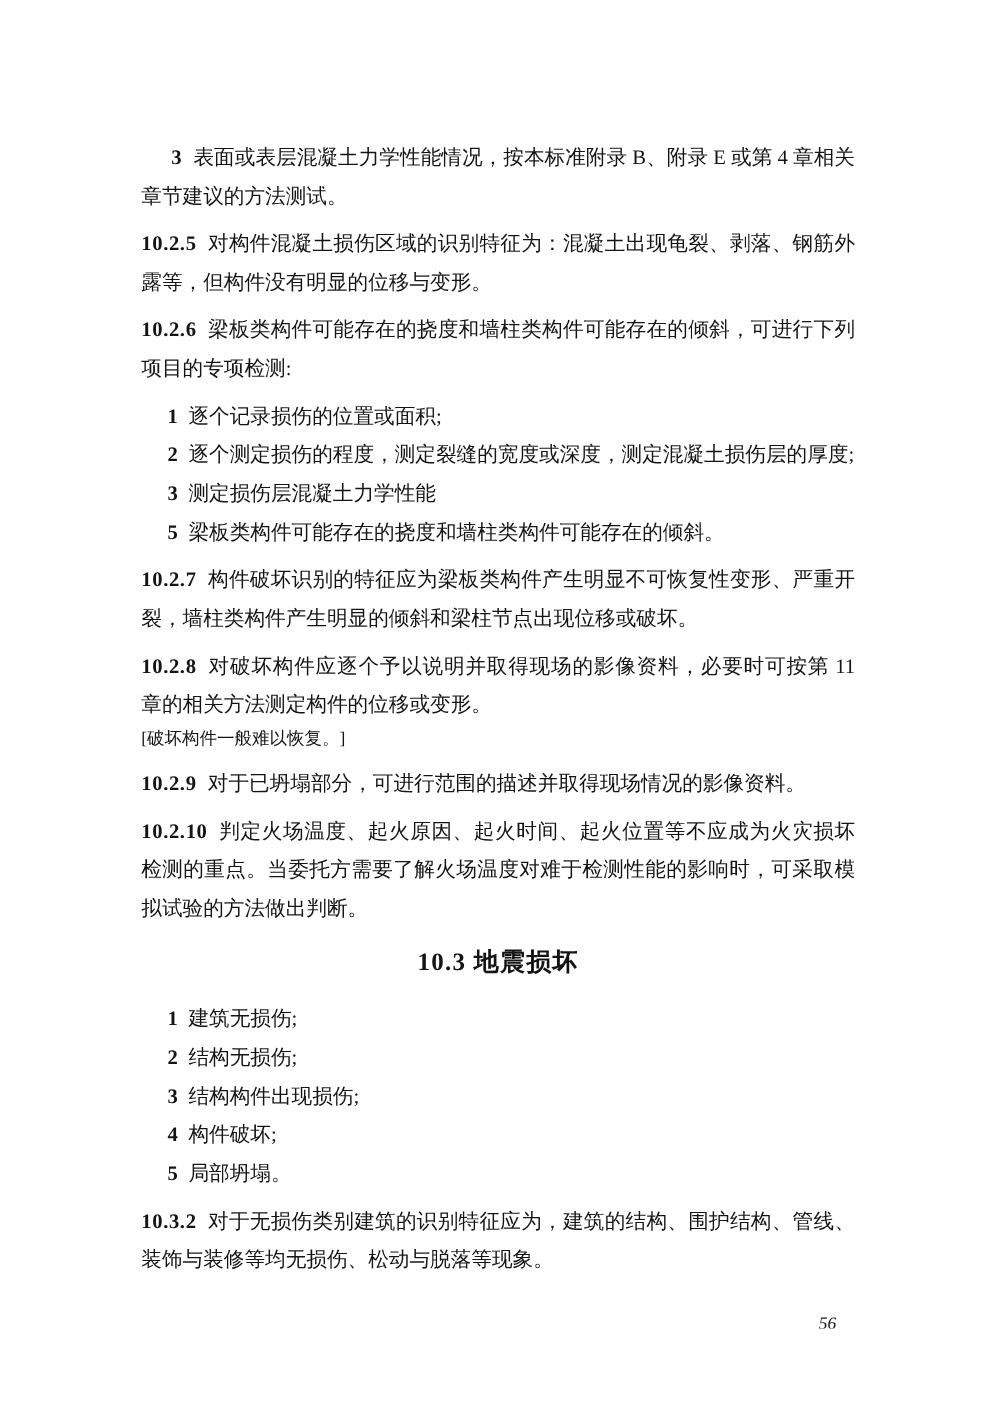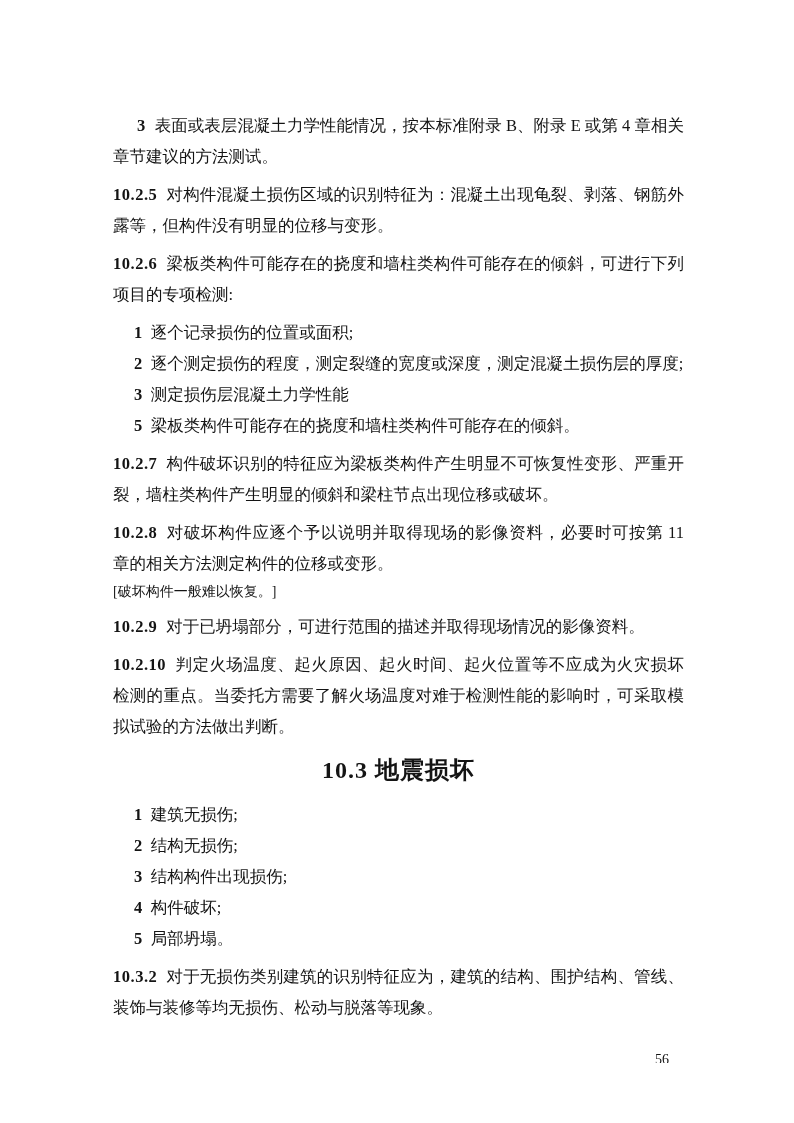--- a/index.html
+++ b/index.html
@@ -44,31 +44,32 @@
     margin: 0 0 7px 0;
     text-indent: 24px;
   }
   .note {
     margin: 0;
     font-size: 14px;
     line-height: 25px;
   }
   .heading {
     margin: 13px 0;
-    font-size: 24px;
+    font-size: 20px;
     font-weight: bold;
     text-align: center;
     letter-spacing: 1px;
   }
   .page-number {
     position: absolute;
     left: 655px;
     top: 1052px;
     font-size: 14px;
     color: #141414;
+    font-style: italic;
   }
 </style>
 </head>
 <body>
 
 <div class="page">
   <div class="content">
 
     <p class="cont-item"><span class="num">3</span><span>表面或表层混凝土力学性能情况，按本标准附录 B、附录 E 或第 4 章相关章节建议的方法测试。</span></p>
 

